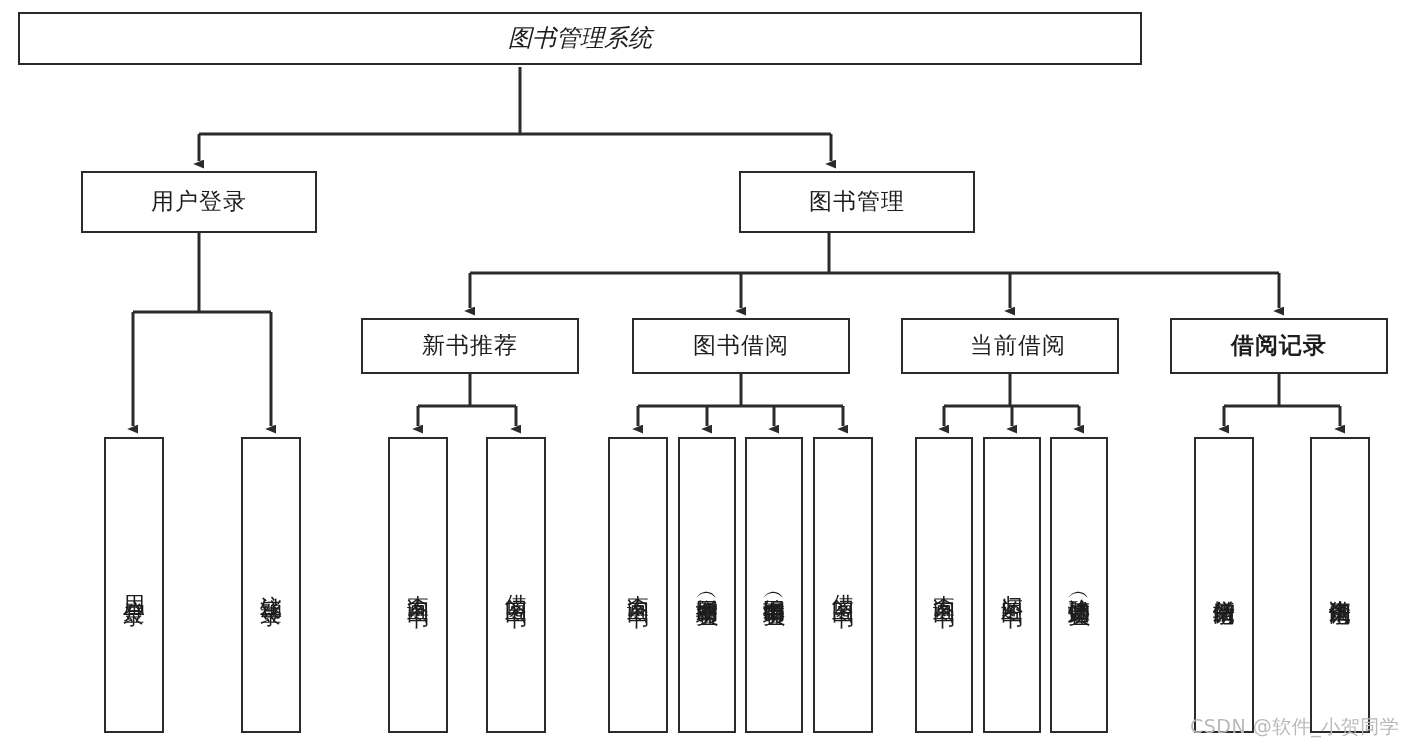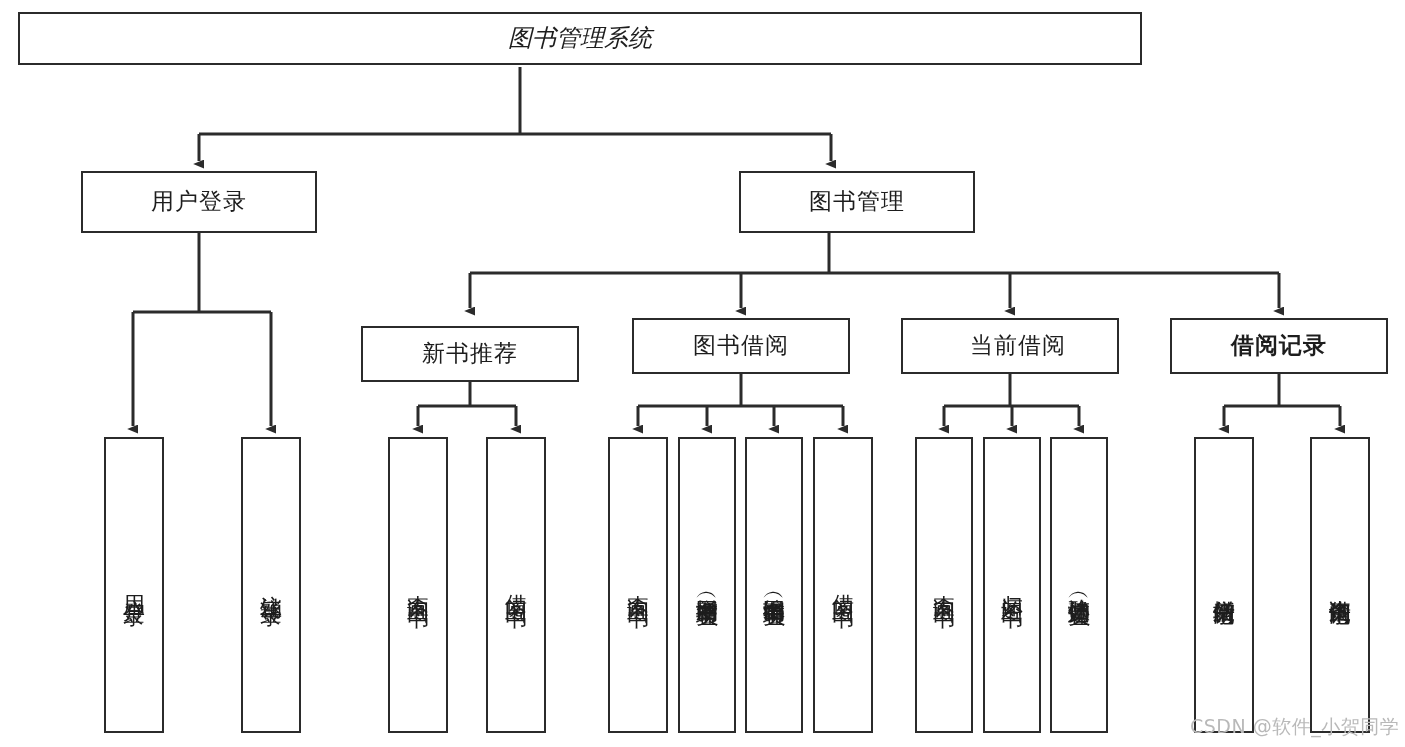--- a/index.html
+++ b/index.html
@@ -129,21 +129,21 @@
     <span>图书管理系统</span>
   </div>
 
   <div class="node h" style="left:81px; top:171px; width:236px; height:62px;">
     <span>用户登录</span>
   </div>
   <div class="node h" style="left:711px; top:171px; width:236px; height:62px;margin-left:28px;">
     <span>图书管理</span>
   </div>
 
-  <div class="node h" style="left:361px; top:318px; width:218px; height:56px;margin-top:8px;">
+  <div class="node h" style="left:361px; top:318px; width:218px; height:56px;">
     <span>新书推荐</span>
   </div>
   <div class="node h" style="left:632px; top:318px; width:218px; height:56px;">
     <span>图书借阅</span>
   </div>
   <div class="node h" style="left:901px; top:318px; width:218px; height:56px;padding-left:16px;">
     <span>当前借阅</span>
   </div>
   <div class="node h" style="left:1170px; top:318px; width:218px; height:56px;font-weight:bold;">
     <span>借阅记录</span>

